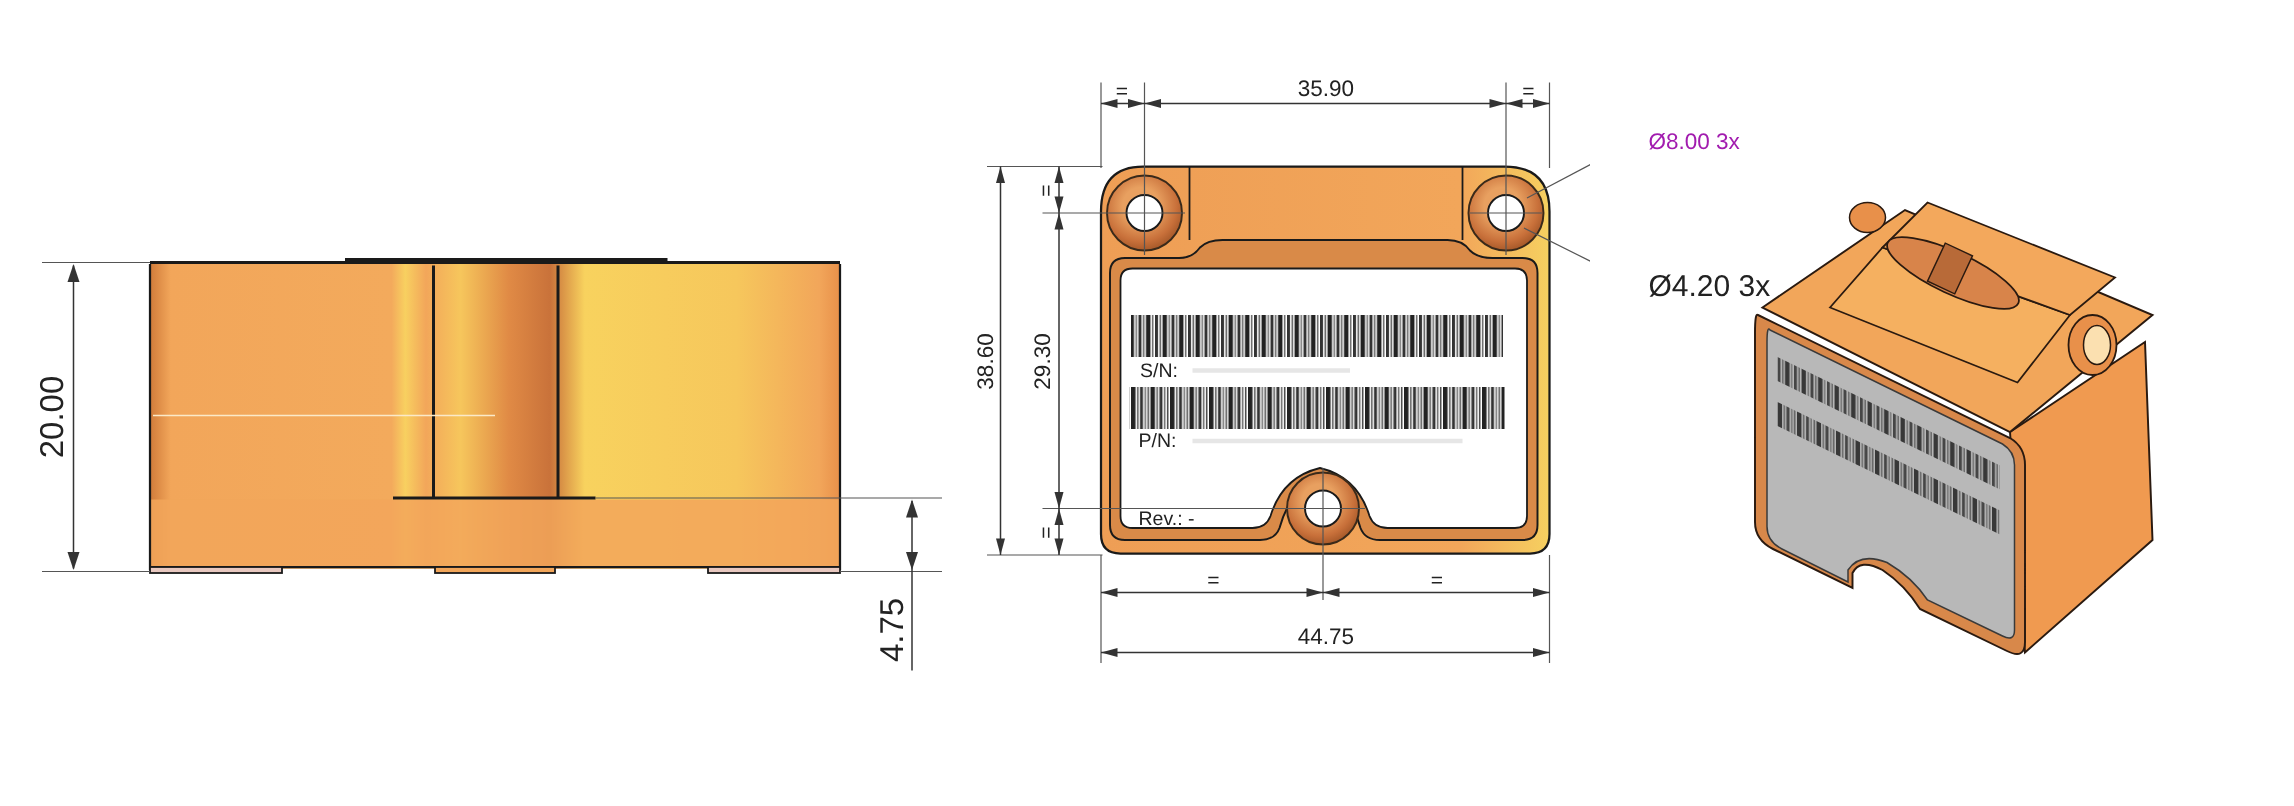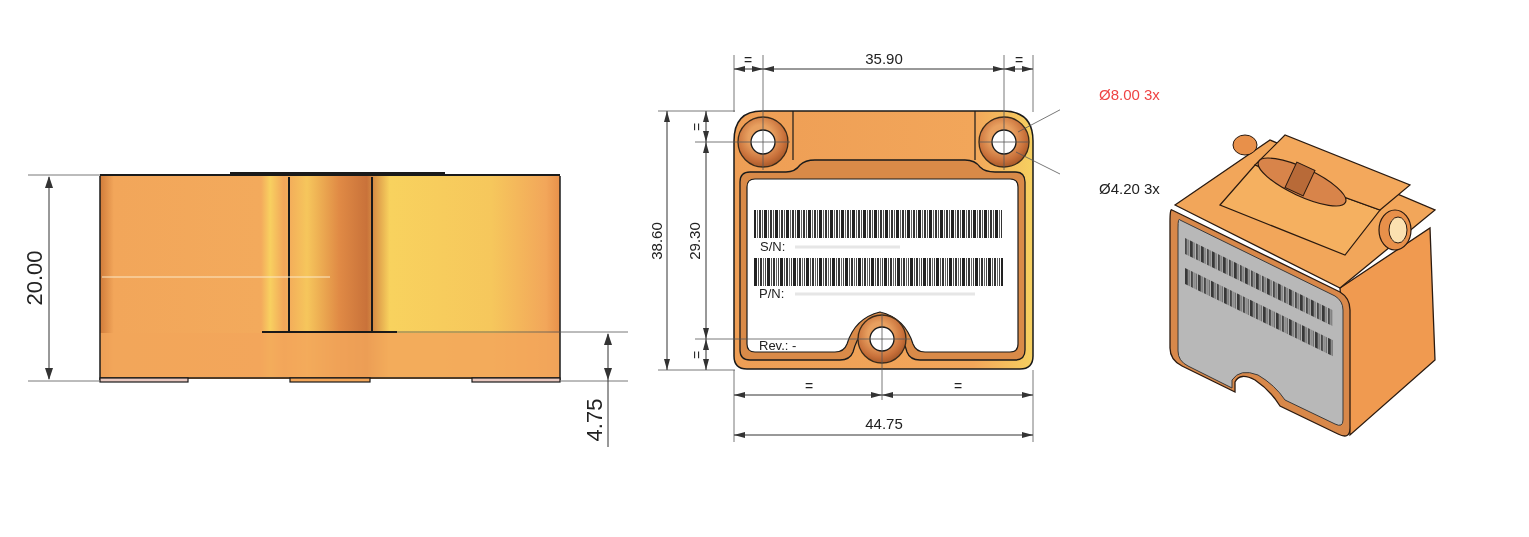--- a/index.html
+++ b/index.html
@@ -188,24 +188,24 @@
     <polygon points="1033,435 1022,432 1022,438" fill="#333"></polygon>
     <text x="884" y="429" font-size="15" text-anchor="middle">44.75</text>
 
     <line x1="1018" y1="132" x2="1088" y2="95" class="thin"></line>
     <line x1="1088" y1="95" x2="1098" y2="95" class="thin"></line>
     <line x1="1016" y1="152" x2="1088" y2="188" class="thin"></line>
     <line x1="1088" y1="188" x2="1098" y2="188" class="thin"></line>
   </svg>
 </div>
 
-<div class="view" style="left:1099px;top:86px;font-size:15px;color:#ef4444;">
+<div class="view" style="left:1099px;top:86px;font-size:15px;color:#a21caf;">
   <span>Ø8.00 3x</span>
 </div>
-<div class="view" style="left:1099px;top:180px;font-size:15px;color:#222;">
+<div class="view" style="left:1099px;top:180px;font-size:20px;color:#222;">
   <span>Ø4.20 3x</span>
 </div>
 
 <div class="view" style="left:1160px;top:110px;width:290px;height:340px;">
   <svg width="290" height="340" viewBox="0 0 290 340">
 
     <polygon points="180,178 270,118 275,250 190,325" fill="#F09A50" stroke="#2a1a10" stroke-width="1.3"></polygon>
 
     <polygon points="15,95 110,30 275,100 180,178" fill="#F2A65A" stroke="#2a1a10" stroke-width="1.3"></polygon>
 

